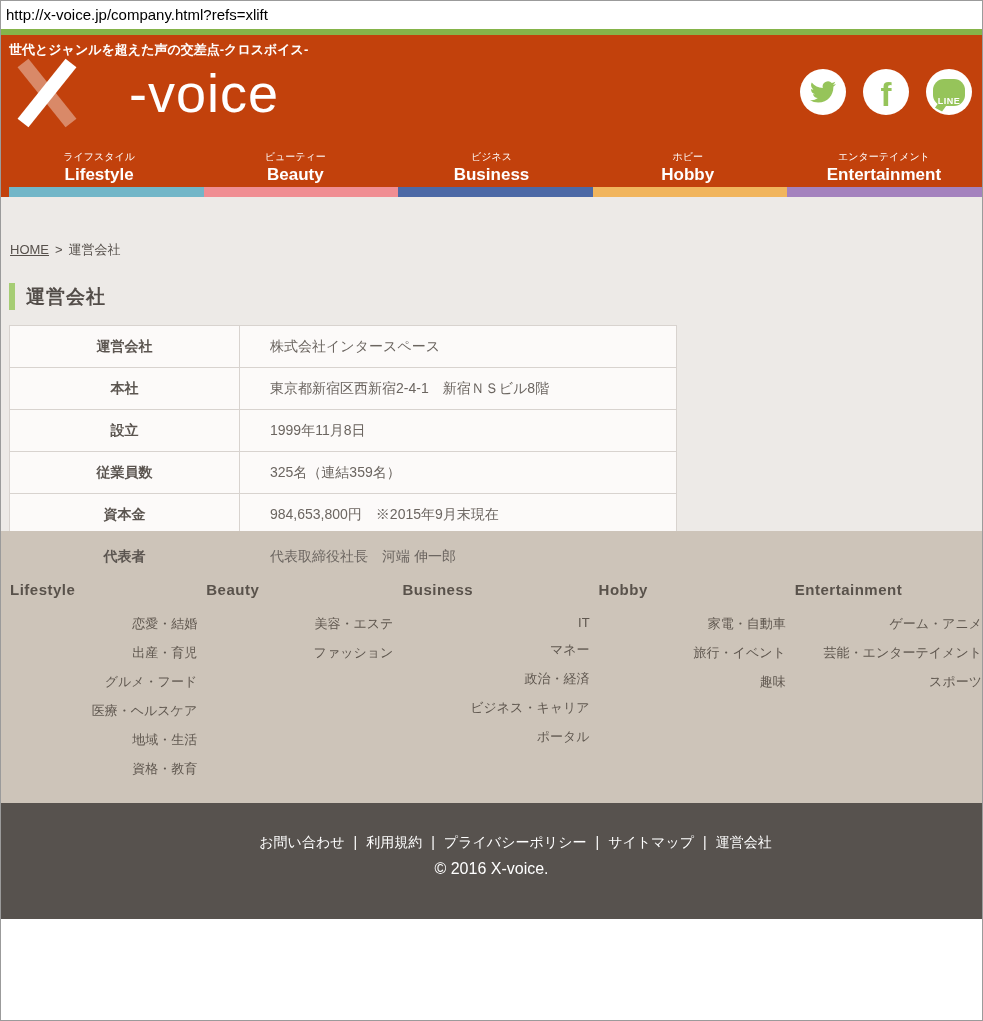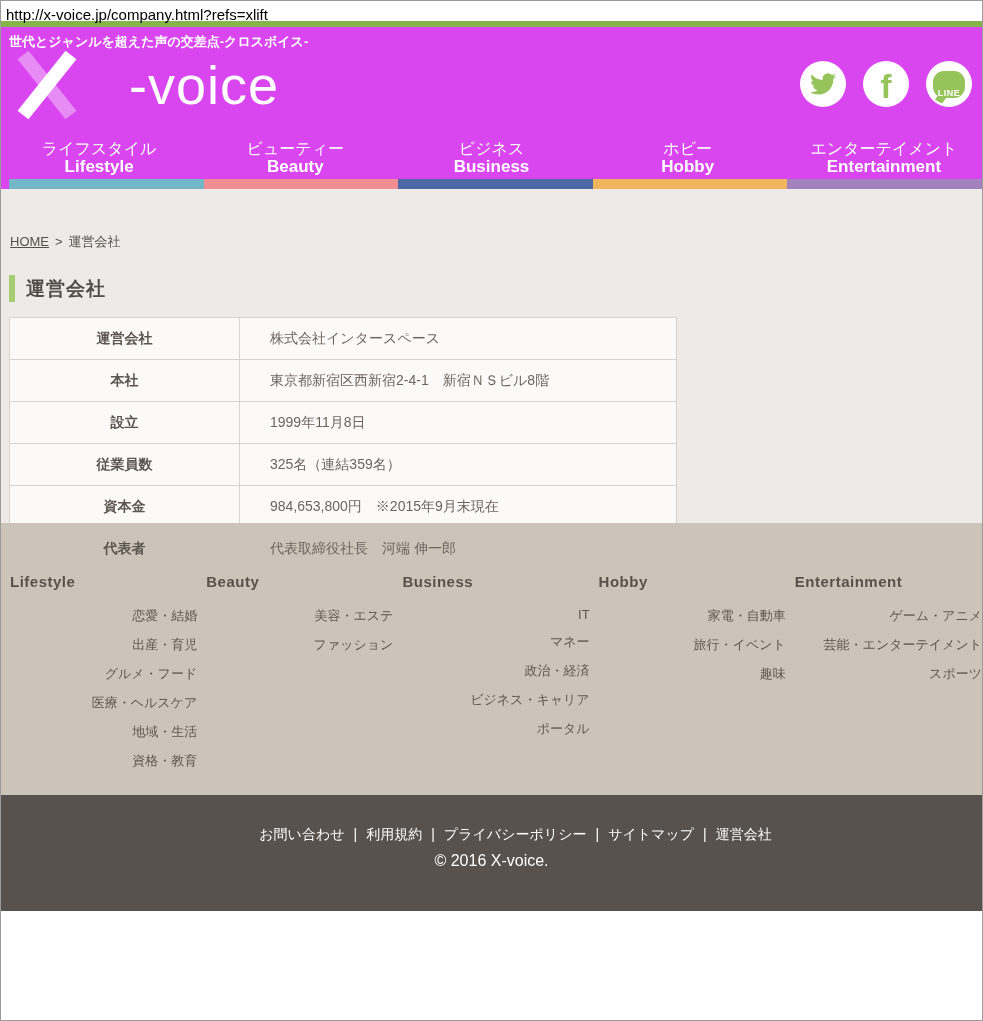--- a/index.html
+++ b/index.html
@@ -1,44 +1,44 @@
 <!DOCTYPE html>
 <html><head>
 <meta charset="utf-8">
 <style>
   html,body{margin:0;padding:0;}
   body{width:983px;height:1021px;font-family:"Liberation Sans",sans-serif;background:#fff;}
   .page{width:983px;height:1021px;box-sizing:border-box;border:1px solid #9b9b9b;overflow:hidden;}
 
   
-  .url-bar{height:20px;box-sizing:border-box;background:#fff;padding:5px 6px 0 5px;
+  .url-bar{height:28px;box-sizing:border-box;background:#fff;padding:5px 6px 0 5px;
            font-size:15px;color:#000;font-family:"Liberation Sans",sans-serif;}
 
   
-  .header{background:#d946ef;}
+  .header{background:#c2410c;}
   .header-strip{height:6px;background:#85b44a;}
   .tagline{height:22px;box-sizing:border-box;padding:6px 0 0 8px;color:#fff;
            font-size:13px;font-weight:bold;}
   .logo-row{height:90px;position:relative;}
   .logo{position:absolute;left:8px;top:1px;display:flex;align-items:center;height:70px;cursor:pointer;gap:48px;}
   .logo-text{color:#fff;font-size:54px;font-weight:400;letter-spacing:1px;line-height:70px;}
   .social{position:absolute;right:10px;top:12px;display:flex;gap:17px;}
   .social-circle{width:46px;height:46px;border-radius:50%;background:#fff;
                  display:flex;align-items:center;justify-content:center;cursor:pointer;position:relative;}
   .fb-f{color:#96c45a;font-size:33px;font-weight:bold;line-height:1;margin-top:4px;}
   .line-bubble{width:32px;height:27px;background:#96c45a;border-radius:11px;
                display:flex;align-items:flex-end;justify-content:center;position:relative;}
   .line-bubble:after{content:"";position:absolute;left:4px;bottom:-4px;width:9px;height:9px;
                      background:#96c45a;transform:skew(-15deg) rotate(25deg);}
   .line-label{color:#fff;font-size:9px;font-weight:bold;letter-spacing:.5px;position:relative;z-index:1;}
 
   
   .nav-row{display:flex;height:40px;box-sizing:border-box;padding-top:2px;}
   .nav-item{flex:1;text-align:center;color:#fff;cursor:pointer;}
-  .nav-jp{font-size:16px;line-height:16px;}
+  .nav-jp{font-size:10px;line-height:16px;}
   .nav-en{font-size:17px;font-weight:bold;line-height:20px;}
   .stripes{display:flex;height:10px;padding-left:8px;}
   .stripe{flex:1;}
 
   
   .content{background:#edeae7;height:334px;box-sizing:border-box;}
   .breadcrumb{padding:44px 0 0 9px;font-size:13px;color:#56504b;}
   .home-link{text-decoration:underline;cursor:pointer;color:#56504b;}
   .crumb-sep{margin:0 6px;}
   .page-title{margin:24px 0 0 8px;display:flex;align-items:center;}

